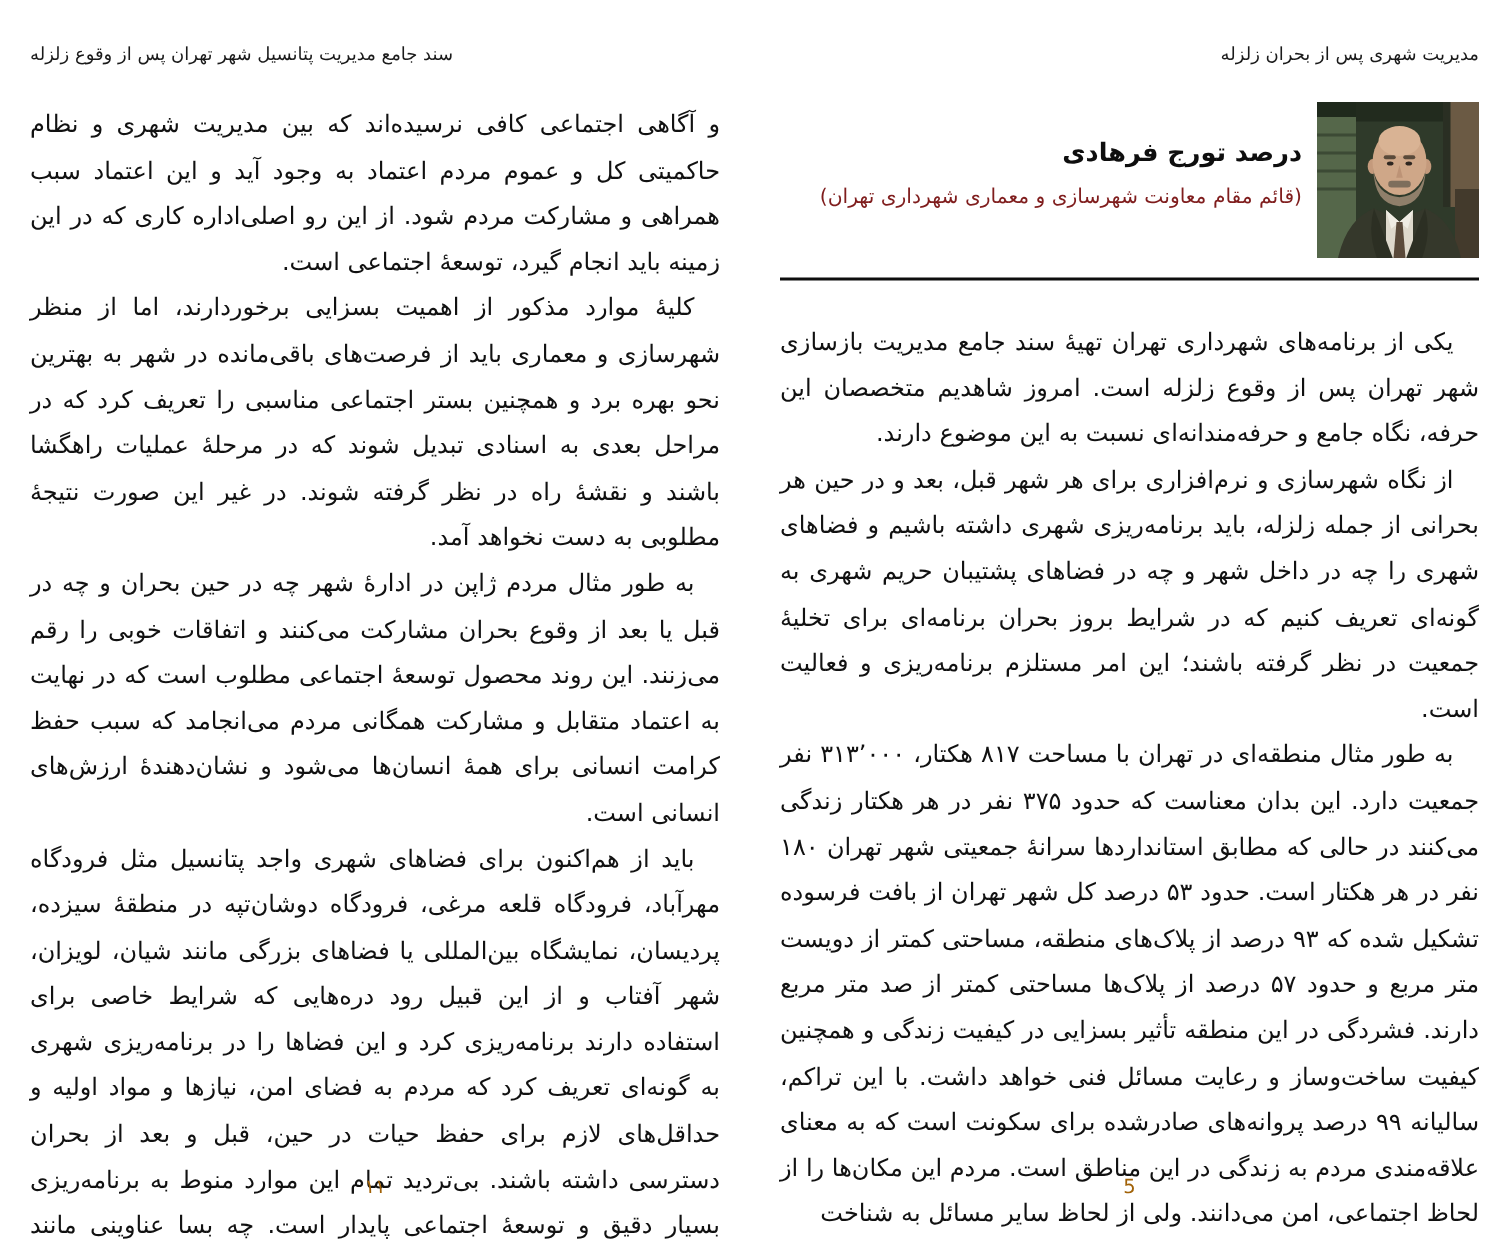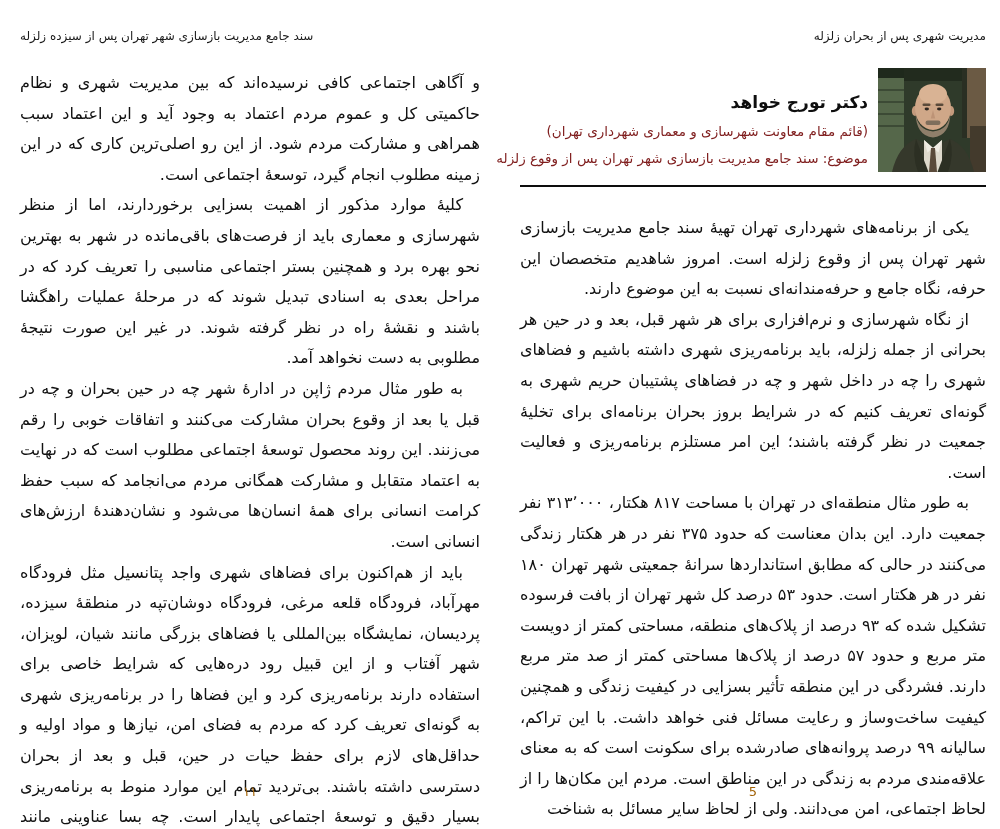--- a/index.html
+++ b/index.html
@@ -85,24 +85,24 @@
     top: 157px; left: 0; right: 0;
     height: 2px;
     background: #0d0d0d;
     border: 0;
   }
 </style>
 </head>
 <body>
 
 <section class="page page-left">
-  <div class="running-head align-left">سند جامع مدیریت بازسازی شهر تهران پس از سیزده زلزله</div>
+  <div class="running-head align-left">سند جامع مدیریت پتانسیل شهر تهران پس از وقوع زلزله</div>
 
   <div class="body-text">
-    <p class="no-indent">و آگاهی اجتماعی کافی نرسیده‌اند که بین مدیریت شهری و نظام حاکمیتی کل و عموم مردم اعتماد به وجود آید و این اعتماد سبب همراهی و مشارکت مردم شود. از این رو اصلی‌ترین کاری که در این زمینه مطلوب انجام گیرد، توسعهٔ اجتماعی است.</p>
+    <p class="no-indent">و آگاهی اجتماعی کافی نرسیده‌اند که بین مدیریت شهری و نظام حاکمیتی کل و عموم مردم اعتماد به وجود آید و این اعتماد سبب همراهی و مشارکت مردم شود. از این رو اصلی‌اداره کاری که در این زمینه باید انجام گیرد، توسعهٔ اجتماعی است.</p>
     <p>کلیهٔ موارد مذکور از اهمیت بسزایی برخوردارند، اما از منظر شهرسازی و معماری باید از فرصت‌های باقی‌مانده در شهر به بهترین نحو بهره برد و همچنین بستر اجتماعی مناسبی را تعریف کرد که در مراحل بعدی به اسنادی تبدیل شوند که در مرحلهٔ عملیات راهگشا باشند و نقشهٔ راه در نظر گرفته شوند. در غیر این صورت نتیجهٔ مطلوبی به دست نخواهد آمد.</p>
     <p>به طور مثال مردم ژاپن در ادارهٔ شهر چه در حین بحران و چه در قبل یا بعد از وقوع بحران مشارکت می‌کنند و اتفاقات خوبی را رقم می‌زنند. این روند محصول توسعهٔ اجتماعی مطلوب است که در نهایت به اعتماد متقابل و مشارکت همگانی مردم می‌انجامد که سبب حفظ کرامت انسانی برای همهٔ انسان‌ها می‌شود و نشان‌دهندهٔ ارزش‌های انسانی است.</p>
     <p>باید از هم‌اکنون برای فضاهای شهری واجد پتانسیل مثل فرودگاه مهرآباد، فرودگاه قلعه مرغی، فرودگاه دوشان‌تپه در منطقهٔ سیزده، پردیسان، نمایشگاه بین‌المللی یا فضاهای بزرگی مانند شیان، لویزان، شهر آفتاب و از این قبیل رود دره‌هایی که شرایط خاصی برای استفاده دارند برنامه‌ریزی کرد و این فضاها را در برنامه‌ریزی شهری به گونه‌ای تعریف کرد که مردم به فضای امن، نیازها و مواد اولیه و حداقل‌های لازم برای حفظ حیات در حین، قبل و بعد از بحران دسترسی داشته باشند. بی‌تردید تمام این موارد منوط به برنامه‌ریزی بسیار دقیق و توسعهٔ اجتماعی پایدار است. چه بسا عناوینی مانند سرانه‌های بحران یا کاربری بحران تعاریفی خاص پیدا کنند تا بتوانند در برنامه‌ریزی شهری کارکرد مهمی داشته باشند.</p>
   </div>
 
   <div class="page-number">۱۱</div>
 </section>
 
 <section class="page page-right">
   <div class="running-head align-right">مدیریت شهری پس از بحران زلزله</div>
@@ -137,23 +137,22 @@
       <path d="M46 72 L55 80 L64 72 L64 104 L46 104 Z" fill="#ded9cc"></path>
       <path d="M46 72 L55 80 L49.5 84.5 Z" fill="#efece3"></path>
       <path d="M64 72 L55 80 L60.5 84.5 Z" fill="#efece3"></path>
       <path d="M53 80 L57 80 L59 104 L51 104 Z" fill="#5a4a3a"></path>
       <path d="M38 71 L50.5 104 L40 104 Q33.5 87 38 71 Z" fill="#2c2f23"></path>
       <path d="M72 71 L59.5 104 L70 104 Q76.5 87 72 71 Z" fill="#2c2f23"></path>
     </svg>
   </div>
 
   <div class="speaker-info">
-    <div class="speaker-name">دکتر تورج خواهد</div>
+    <div class="speaker-name">درصد تورج فرهادی</div>
     <div class="speaker-role">(قائم مقام معاونت شهرسازی و معماری شهرداری تهران)</div>
-    <div class="speaker-topic">موضوع: سند جامع مدیریت بازسازی شهر تهران پس از وقوع زلزله</div>
   </div>
 
   <hr class="divider-rule">
 
   <div class="body-text">
     <p>یکی از برنامه‌های شهرداری تهران تهیهٔ سند جامع مدیریت بازسازی شهر تهران پس از وقوع زلزله است. امروز شاهدیم متخصصان این حرفه، نگاه جامع و حرفه‌مندانه‌ای نسبت به این موضوع دارند.</p>
     <p>از نگاه شهرسازی و نرم‌افزاری برای هر شهر قبل، بعد و در حین هر بحرانی از جمله زلزله، باید برنامه‌ریزی شهری داشته باشیم و فضاهای شهری را چه در داخل شهر و چه در فضاهای پشتیبان حریم شهری به گونه‌ای تعریف کنیم که در شرایط بروز بحران برنامه‌ای برای تخلیهٔ جمعیت در نظر گرفته باشند؛ این امر مستلزم برنامه‌ریزی و فعالیت است.</p>
     <p>به طور مثال منطقه‌ای در تهران با مساحت ۸۱۷ هکتار، ۳۱۳٬۰۰۰ نفر جمعیت دارد. این بدان معناست که حدود ۳۷۵ نفر در هر هکتار زندگی می‌کنند در حالی که مطابق استانداردها سرانهٔ جمعیتی شهر تهران ۱۸۰ نفر در هر هکتار است. حدود ۵۳ درصد کل شهر تهران از بافت فرسوده تشکیل شده که ۹۳ درصد از پلاک‌های منطقه، مساحتی کمتر از دویست متر مربع و حدود ۵۷ درصد از پلاک‌ها مساحتی کمتر از صد متر مربع دارند. فشردگی در این منطقه تأثیر بسزایی در کیفیت زندگی و همچنین کیفیت ساخت‌وساز و رعایت مسائل فنی خواهد داشت. با این تراکم، سالیانه ۹۹ درصد پروانه‌های صادرشده برای سکونت است که به معنای علاقه‌مندی مردم به زندگی در این مناطق است. مردم این مکان‌ها را از لحاظ اجتماعی، امن می‌دانند. ولی از لحاظ سایر مسائل به شناخت</p>
   </div>
 

